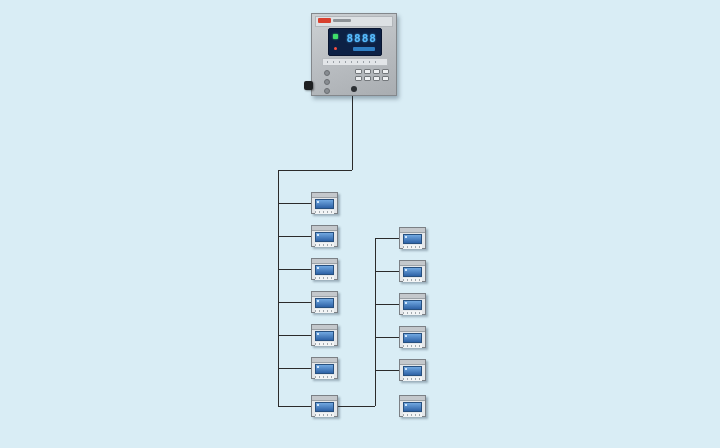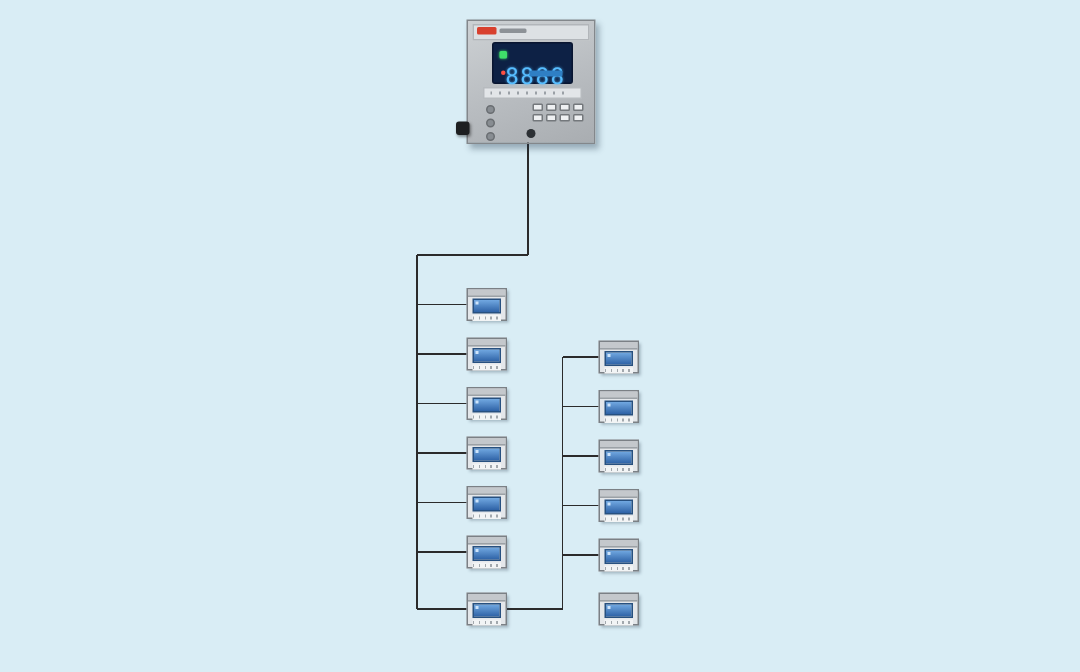--- a/index.html
+++ b/index.html
@@ -36,23 +36,23 @@
   }
   .ctl-green-led{
     position:absolute;left:4px;top:5px;width:5px;height:5px;
     background:#3fdf6a;border-radius:1px;box-shadow:0 0 2px #3fdf6a;
   }
   .ctl-red-led{
     position:absolute;left:5px;bottom:5px;width:3px;height:3px;
     background:#ff5040;border-radius:50%;
   }
   .ctl-digits{
-    position:absolute;right:4px;top:13px;
+    position:absolute;right:4px;top:3px;
     font-family:"DejaVu Sans Mono", monospace;
-    font-size:15px;font-weight:normal;color:#57bdff;letter-spacing:1px;
+    font-size:11px;font-weight:bold;color:#57bdff;letter-spacing:1px;
     text-shadow:0 0 2px rgba(87,189,255,.8);
   }
   .ctl-subdigits{
     position:absolute;right:6px;bottom:4px;width:22px;height:4px;
     background:#2f7fc4;border-radius:1px;
   }
   .ctl-labelbar{
     position:absolute;left:10px;top:44px;width:64px;height:6px;
     background:#e2e5e8;border:1px solid #b7bbbf;
     background-image:repeating-linear-gradient(90deg,#9aa0a6 0 1px,transparent 1px 6px);

